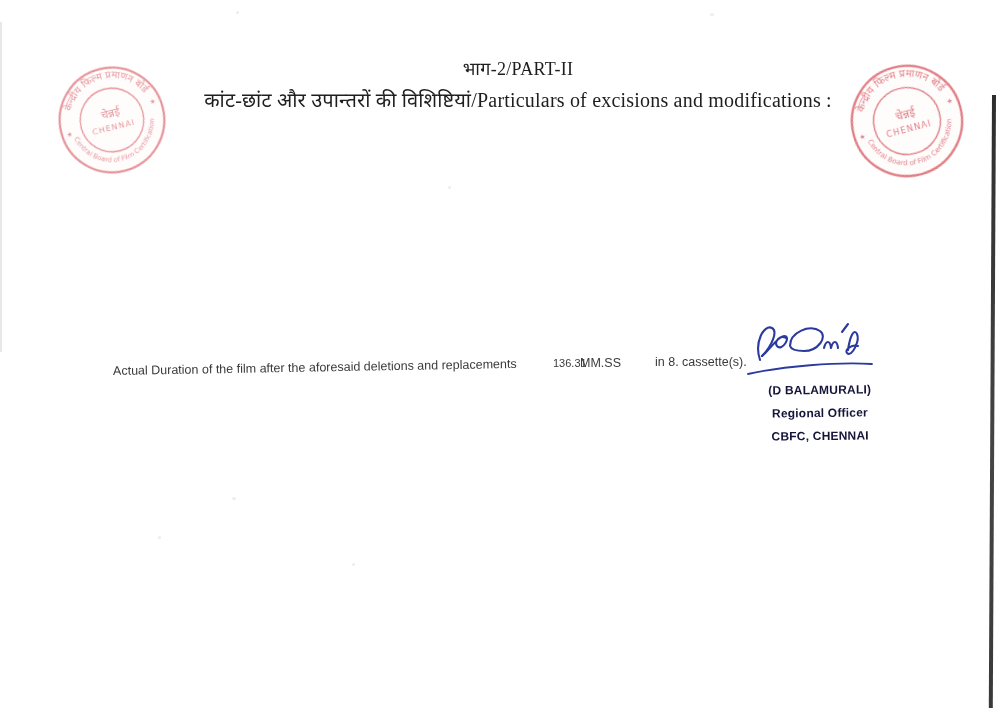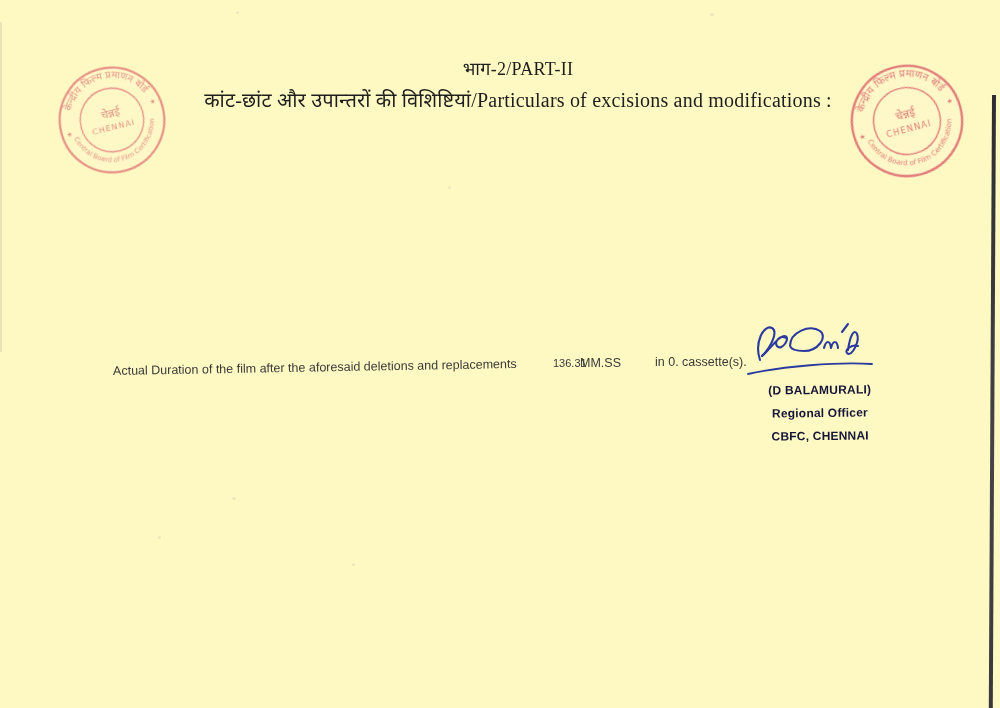--- a/index.html
+++ b/index.html
@@ -1,19 +1,19 @@
 <!DOCTYPE html>
 <html><head>
 <meta charset="utf-8">
 <style>
   html,body{margin:0;padding:0;background:#e8e8e8;}
   .page{
     position:relative;
     width:1000px;height:708px;
-    background:#fef9c3;
+    background:#ffffff;
     overflow:hidden;
     font-family:"Liberation Serif", serif;
   }
   
   .heading{
     position:absolute;top:56px;left:0;width:1000px;
     text-align:center;
     transform:translateX(18px);
     color:#1e1e1e;
   }
@@ -127,21 +127,21 @@
       <text x="9" y="66" font-size="7" fill="currentColor">★</text>
       <text x="104" y="54" font-size="7" fill="currentColor">★</text>
       <text x="60" y="57" text-anchor="middle" font-size="12" fill="currentColor">चेन्नई</text>
       <text x="60" y="71" text-anchor="middle" font-size="8.5" letter-spacing="1.2" fill="currentColor">CHENNAI</text>
     </svg>
   </div>
 
   <span class="scan-text duration-label">Actual Duration of the film after the aforesaid deletions and replacements</span>
   <span class="scan-text duration-value">136.31</span>
   <span class="scan-text duration-unit">MM.SS</span>
-  <span class="scan-text cassette-text">in 0. cassette(s).</span>
+  <span class="scan-text cassette-text">in 8. cassette(s).</span>
 
   <svg class="signature-svg" viewBox="0 0 132 78">
     <g fill="none" stroke="#2b3a9e" stroke-width="2.1" stroke-linecap="round" stroke-linejoin="round">
       <path d="M 16 54 C 10 36, 20 18, 28 22 C 34 25, 28 40, 18 50"></path>
       <path d="M 18 50 C 24 46, 34 30, 40 30 C 48 30, 38 46, 33 40 C 30 36, 36 28, 42 32"></path>
       <path d="M 46 40 C 46 26, 66 18, 76 25 C 84 31, 74 45, 60 45 C 52 45, 47 43, 46 40"></path>
       <path d="M 80 42 C 82 34, 86 34, 87 42 C 89 34, 93 34, 94 42"></path>
       <path d="M 98 26 L 104 18"></path>
       <path d="M 104 44 C 106 30, 110 22, 113 28 C 116 34, 108 52, 103 47 C 100 44, 108 38, 114 40"></path>
       <path d="M 4 68 C 40 60, 92 56, 128 58" stroke-width="1.8"></path>

